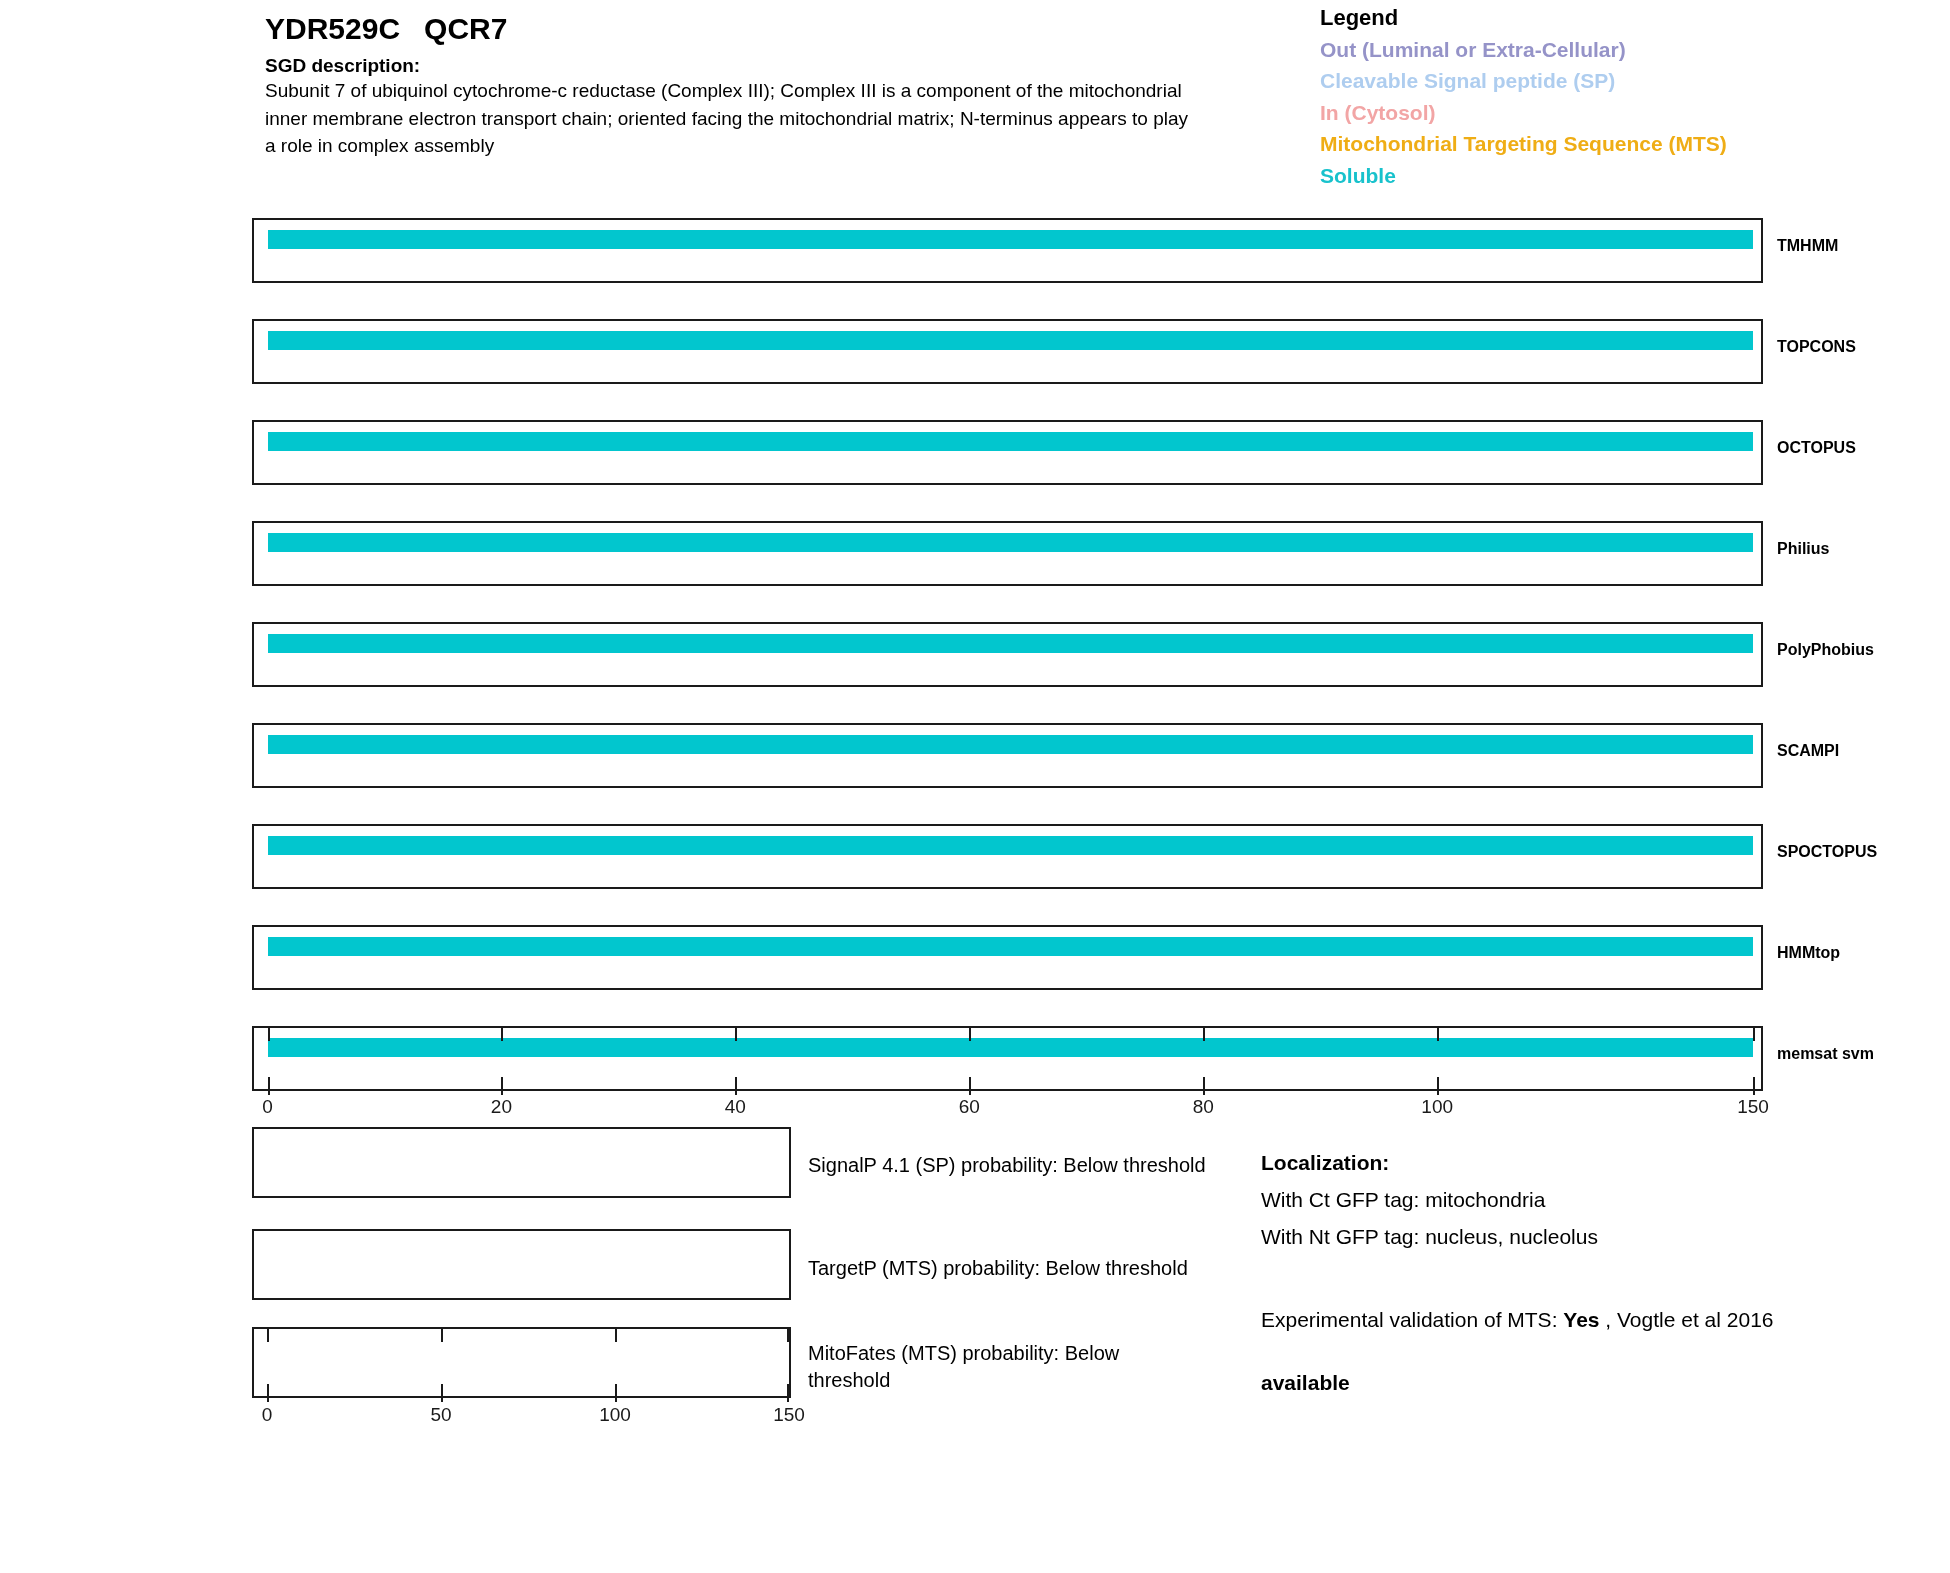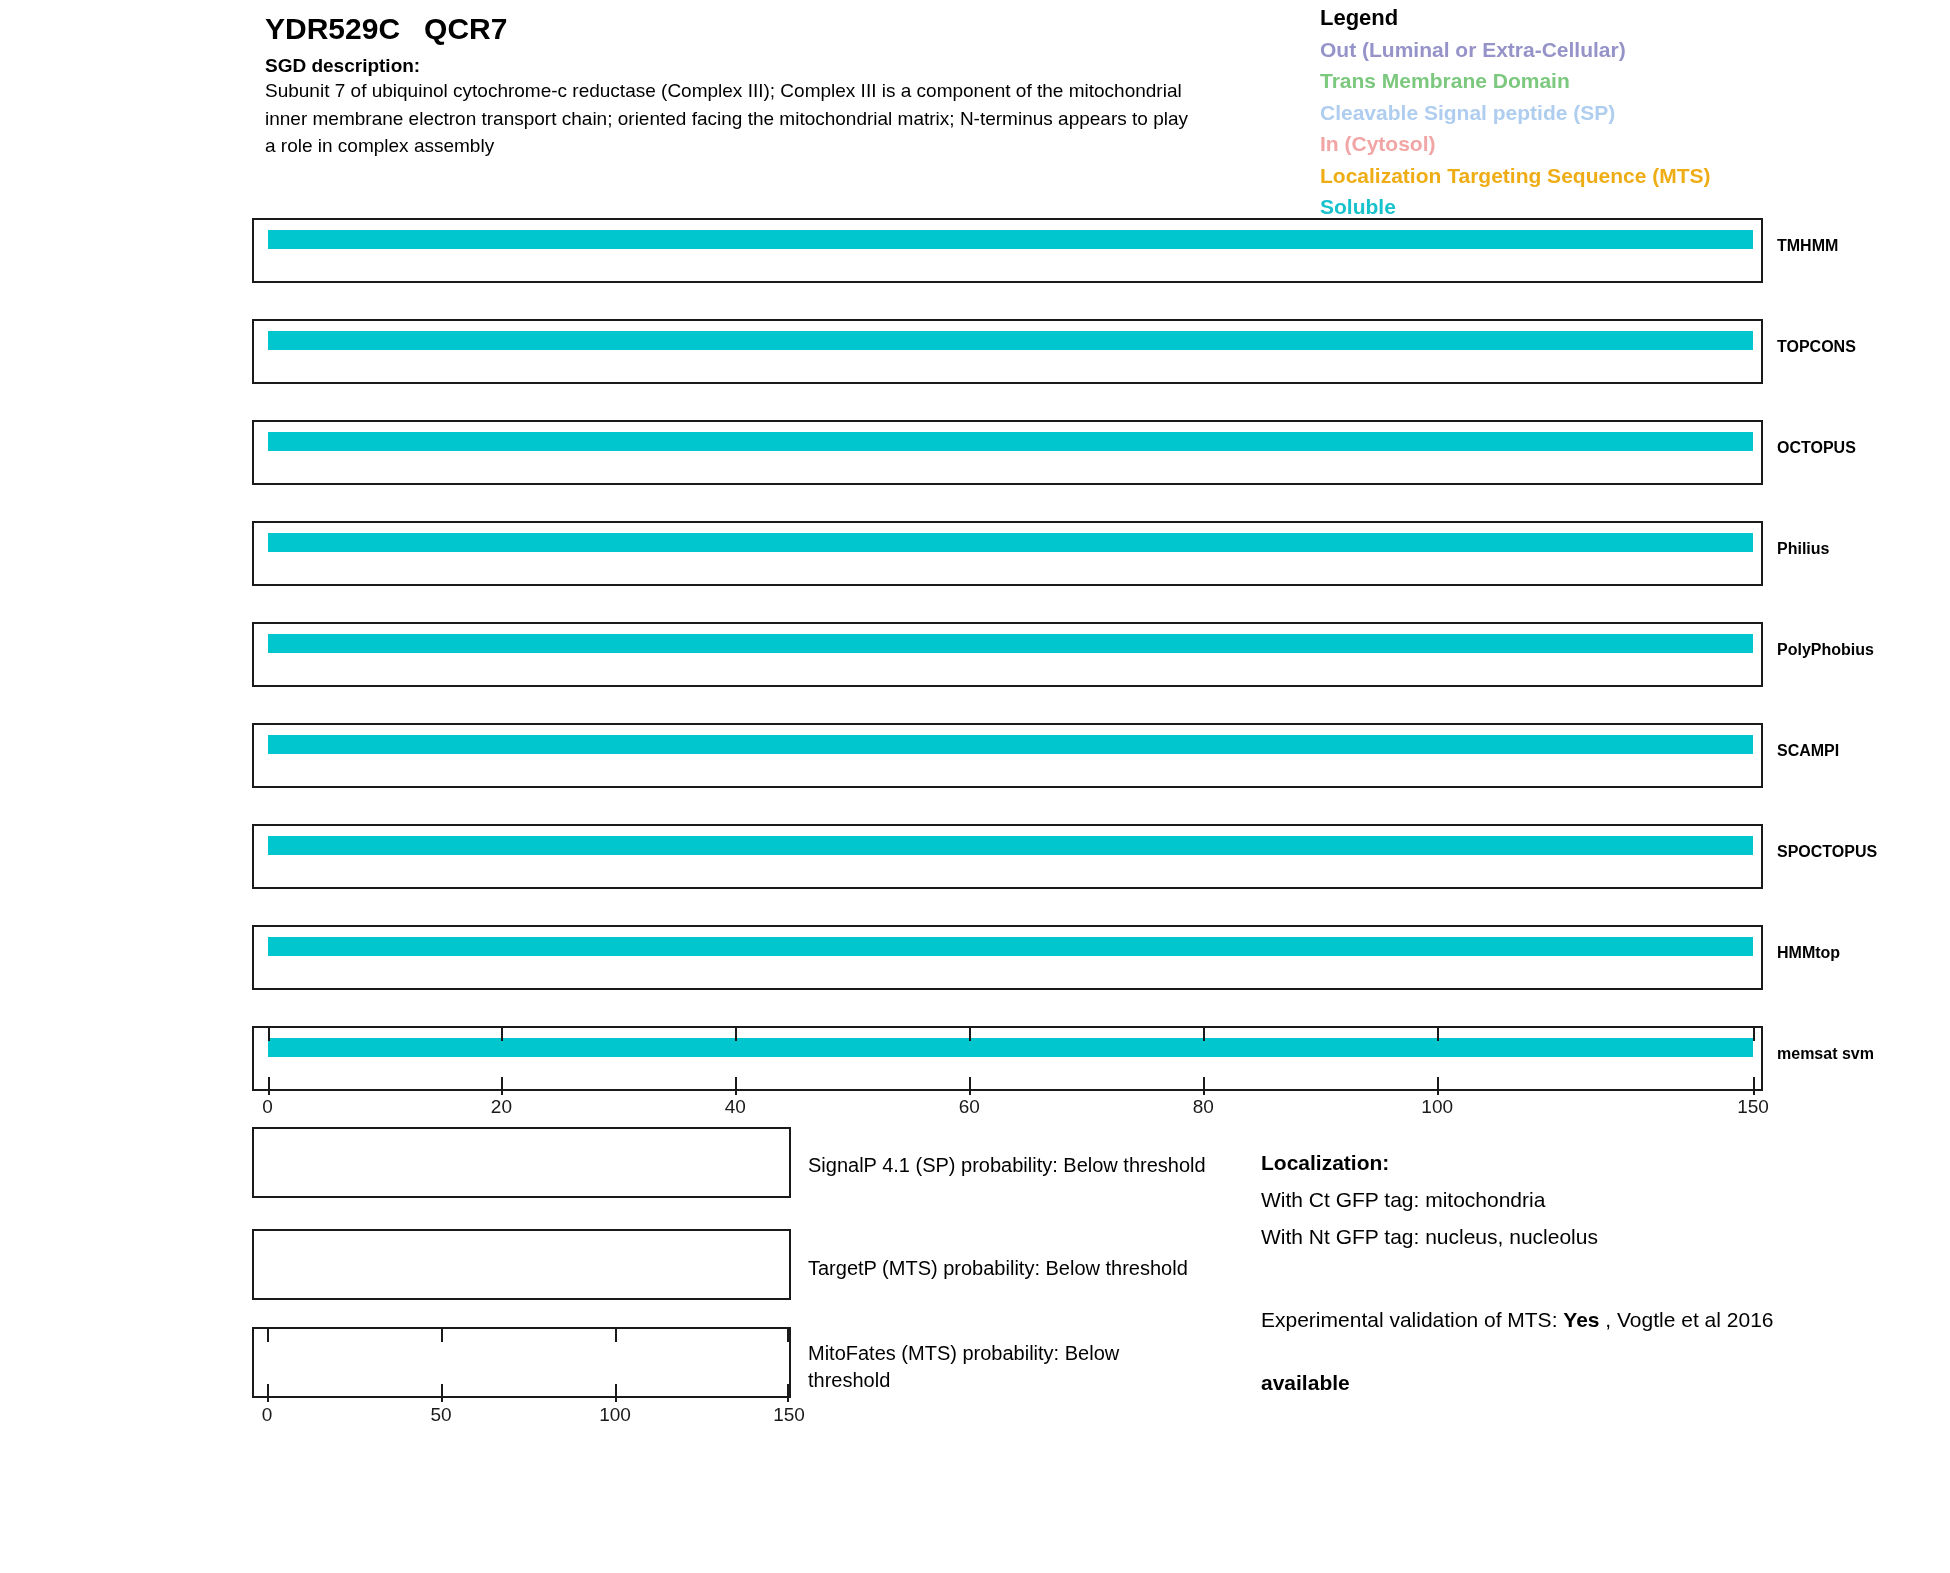--- a/index.html
+++ b/index.html
@@ -50,24 +50,23 @@
   <div class="abs desc" id="desc-lines">
       <div>Subunit 7 of ubiquinol cytochrome-c reductase (Complex III); Complex III is a component of the mitochondrial</div>
       <div>inner membrane electron transport chain; oriented facing the mitochondrial matrix; N-terminus appears to play</div>
       <div>a role in complex assembly</div>
     </div>
 
   <div class="abs legend">
     <div class="legend-title">Legend</div>
     <div id="legend-entries">
         <div class="legend-entry" style="color: rgb(149, 147, 200);">Out (Luminal or Extra-Cellular)</div>
-        <div class="legend-entry" style="color: rgb(124, 200, 126);">Trans Membrane Domain</div>
         <div class="legend-entry" style="color: rgb(174, 205, 239);">Cleavable Signal peptide (SP)</div>
         <div class="legend-entry" style="color: rgb(242, 165, 165);">In (Cytosol)</div>
-        <div class="legend-entry" style="color: rgb(239, 173, 21);">Localization Targeting Sequence (MTS)</div>
+        <div class="legend-entry" style="color: rgb(239, 173, 21);">Mitochondrial Targeting Sequence (MTS)</div>
         <div class="legend-entry" style="color: rgb(24, 194, 204);">Soluble</div>
       </div>
   </div>
 
   <div id="tracks">
       <div class="track-box" style="top: 218px;">
         <div class="seg-bar" style="left: 13.5px; width: 1485.5px; background: rgb(2, 198, 206);"></div>
       </div>
       <div class="track-label" style="top: 237px;">TMHMM</div>
       <div class="track-box" style="top: 319px;">

